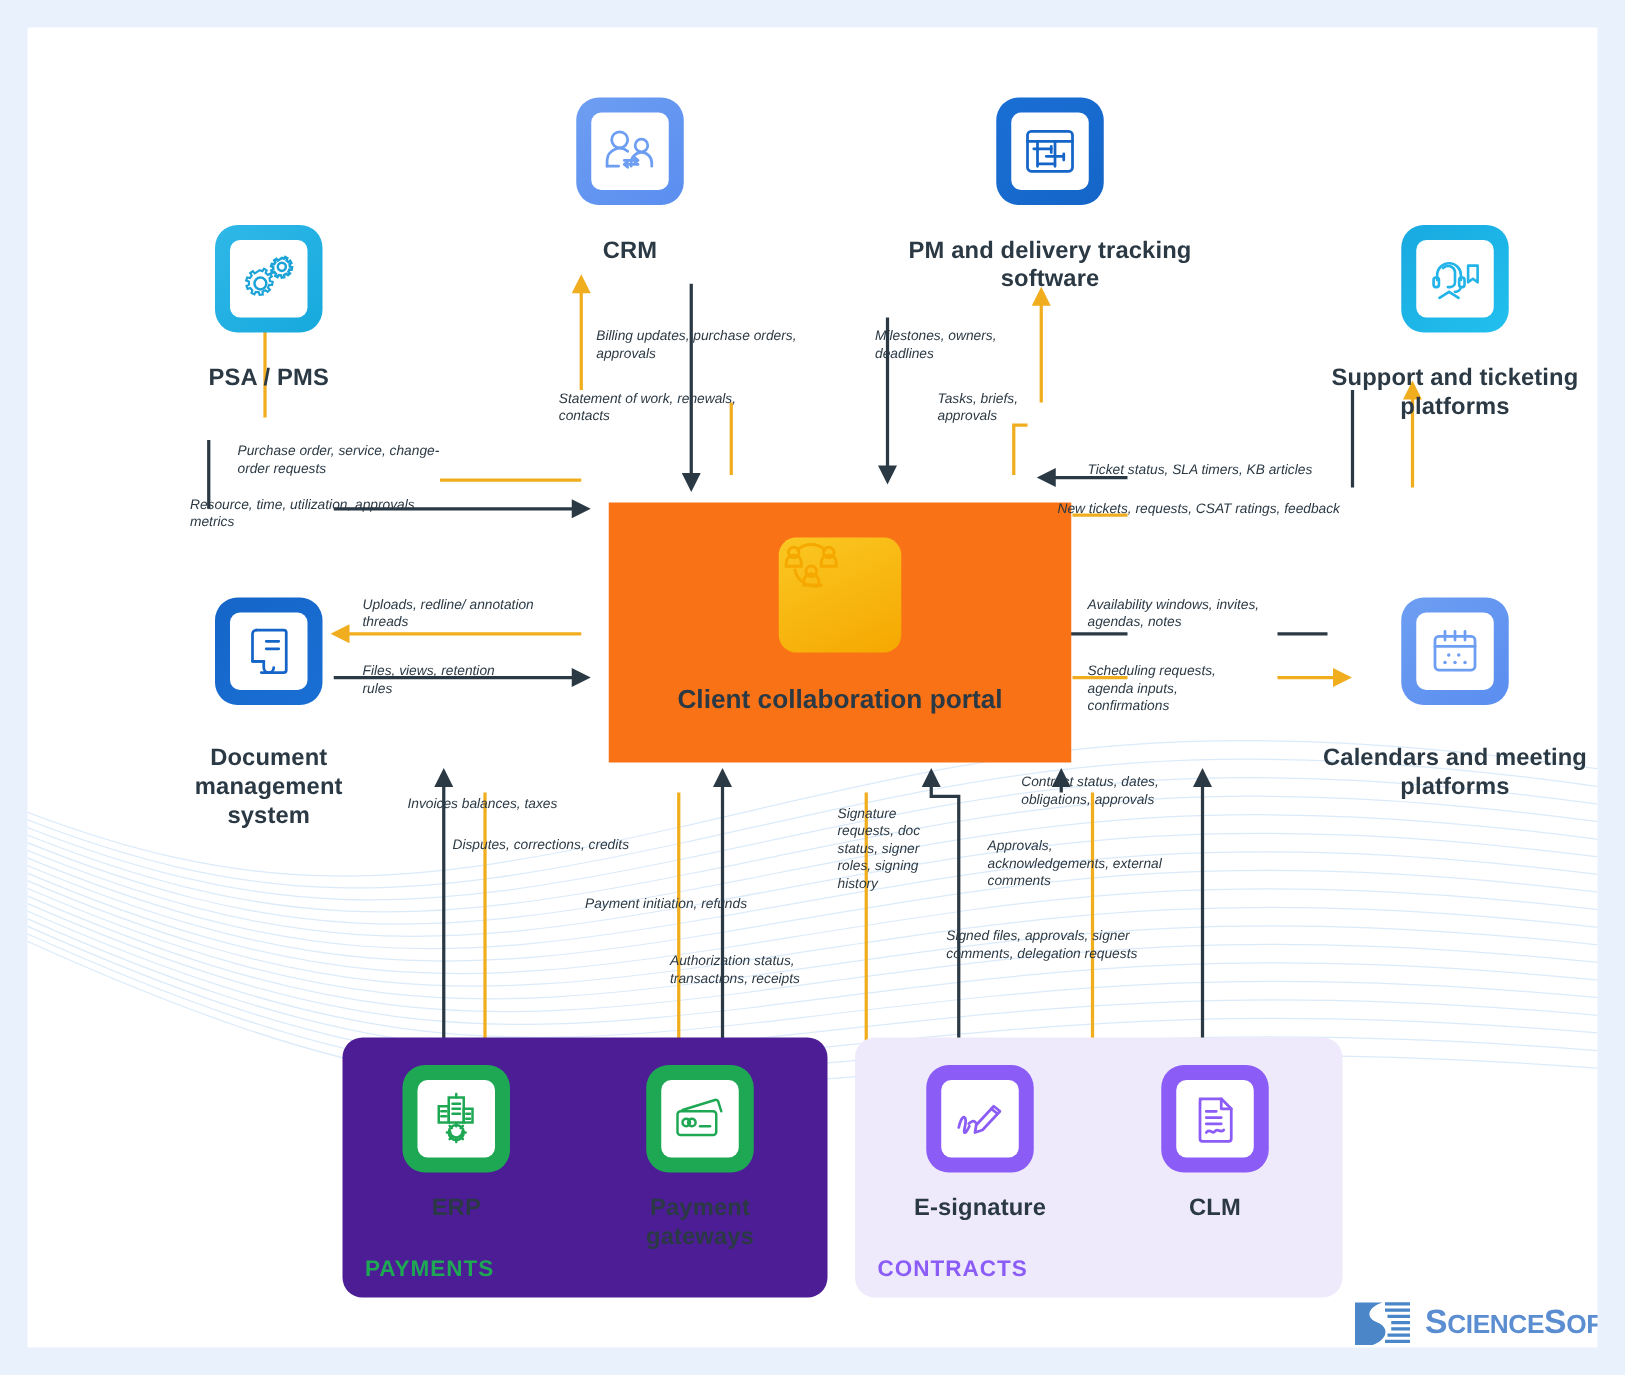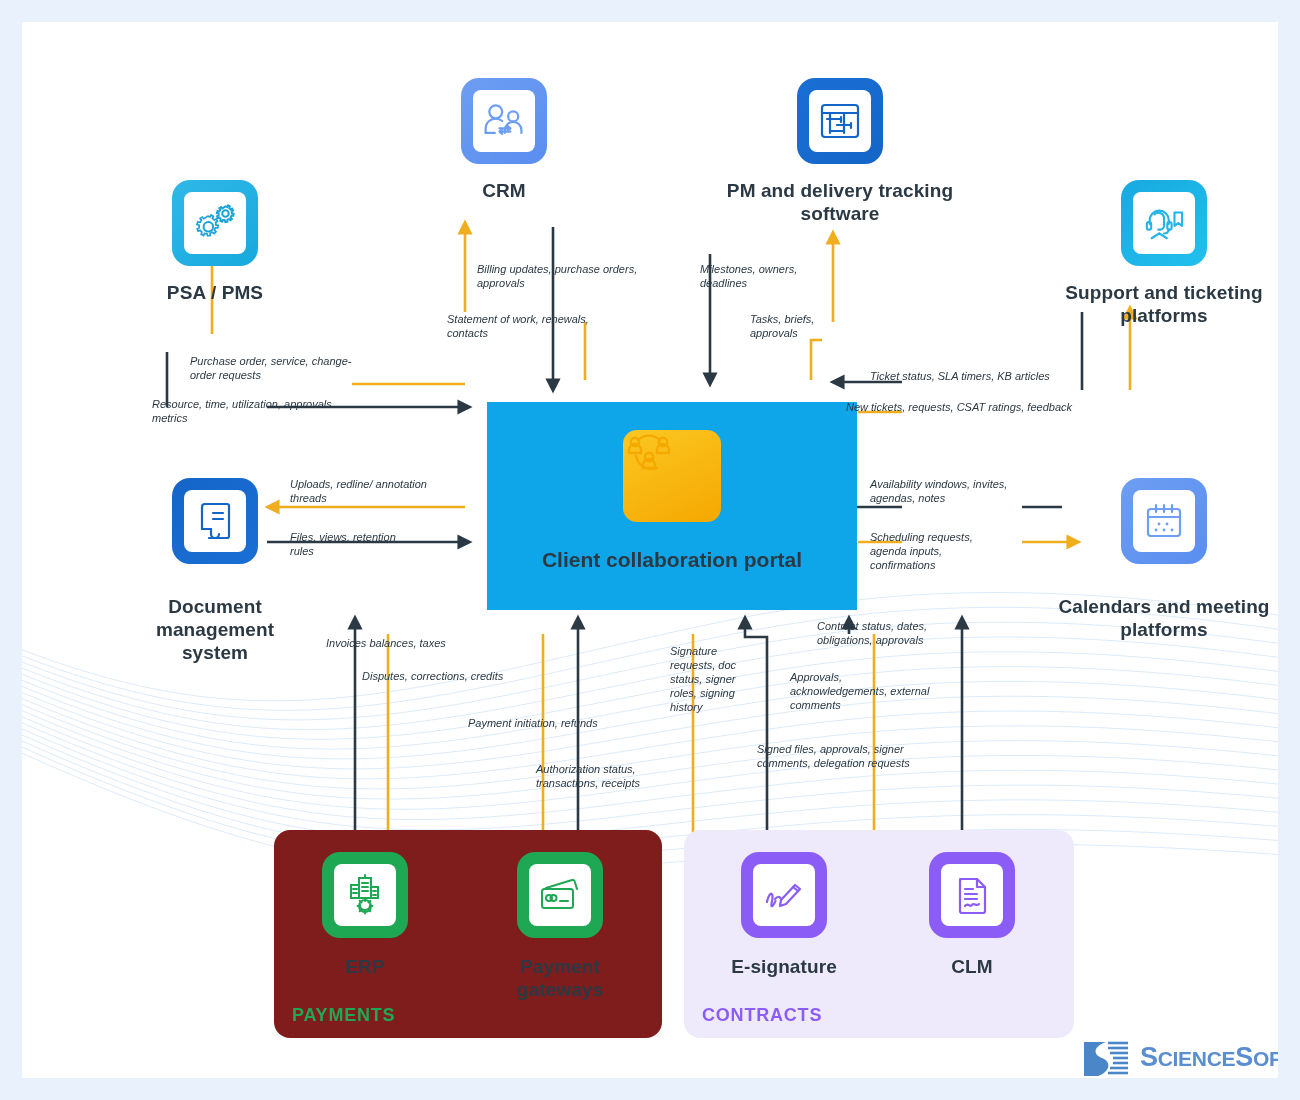--- a/index.html
+++ b/index.html
@@ -20,46 +20,46 @@
   .node .tile{
     width:86px;height:86px;border-radius:18px;
     margin:0 auto;display:flex;align-items:center;justify-content:center;
     box-sizing:border-box;
   }
   .node .tile .inner{
     width:62px;height:62px;background:#fff;border-radius:8px;
     display:flex;align-items:center;justify-content:center;
   }
   .node .lbl{
-    margin-top:16px;font-weight:bold;font-size:19px;color:#2b3944;
+    margin-top:26px;font-weight:bold;font-size:19px;color:#2b3944;
     line-height:1.2;letter-spacing:.1px;
   }
   .tile.t-psa{background:linear-gradient(140deg,#2fb8e8,#17a9dd);}
   .tile.t-crm{background:linear-gradient(140deg,#6d9ef2,#5a8ef0);}
   .tile.t-pm{background:linear-gradient(140deg,#1a6fd4,#1565c8);}
   .tile.t-sup{background:linear-gradient(140deg,#18a9e0,#22c0ee);}
   .tile.t-dms{background:linear-gradient(140deg,#1565c8,#1a6fd4);}
   .tile.t-cal{background:linear-gradient(140deg,#6d9ef2,#5a8ef0);}
   .tile.t-erp,.tile.t-pay{background:#1fa854;}
   .tile.t-esig,.tile.t-clm{background:#8b5cf6;}
   .tile.t-portal{background:linear-gradient(155deg,#fbc723,#f5a800);border-radius:14px;width:98px;height:92px;}
   .tile.t-portal .inner{width:76px;height:62px;border-radius:5px;}
 
   #portal{
     position:absolute;left:465px;top:380px;width:370px;height:208px;
-    background:#0ea5e9;
+    background:#f97316;
   }
   #portal .picon{position:absolute;left:136px;top:28px;}
   #portal .ptitle{
     position:absolute;left:0;top:146px;width:370px;text-align:center;
     font-weight:bold;font-size:21px;color:#2b3944;
   }
 
   .panel{position:absolute;border-radius:16px;}
-  #panel-pay{left:252px;top:808px;width:388px;height:208px;background:#7f1d1d;}
+  #panel-pay{left:252px;top:808px;width:388px;height:208px;background:#4c1d95;}
   #panel-con{left:662px;top:808px;width:390px;height:208px;background:#eeeafc;}
   .panel .cap{
     position:absolute;left:18px;bottom:12px;font-weight:bold;
     font-size:18px;letter-spacing:.8px;
   }
   #panel-pay .cap{color:#1fa854;}
   #panel-con .cap{color:#8b5cf6;}
 
   .note{
     position:absolute;font-style:italic;font-size:11px;color:#2b3944;

